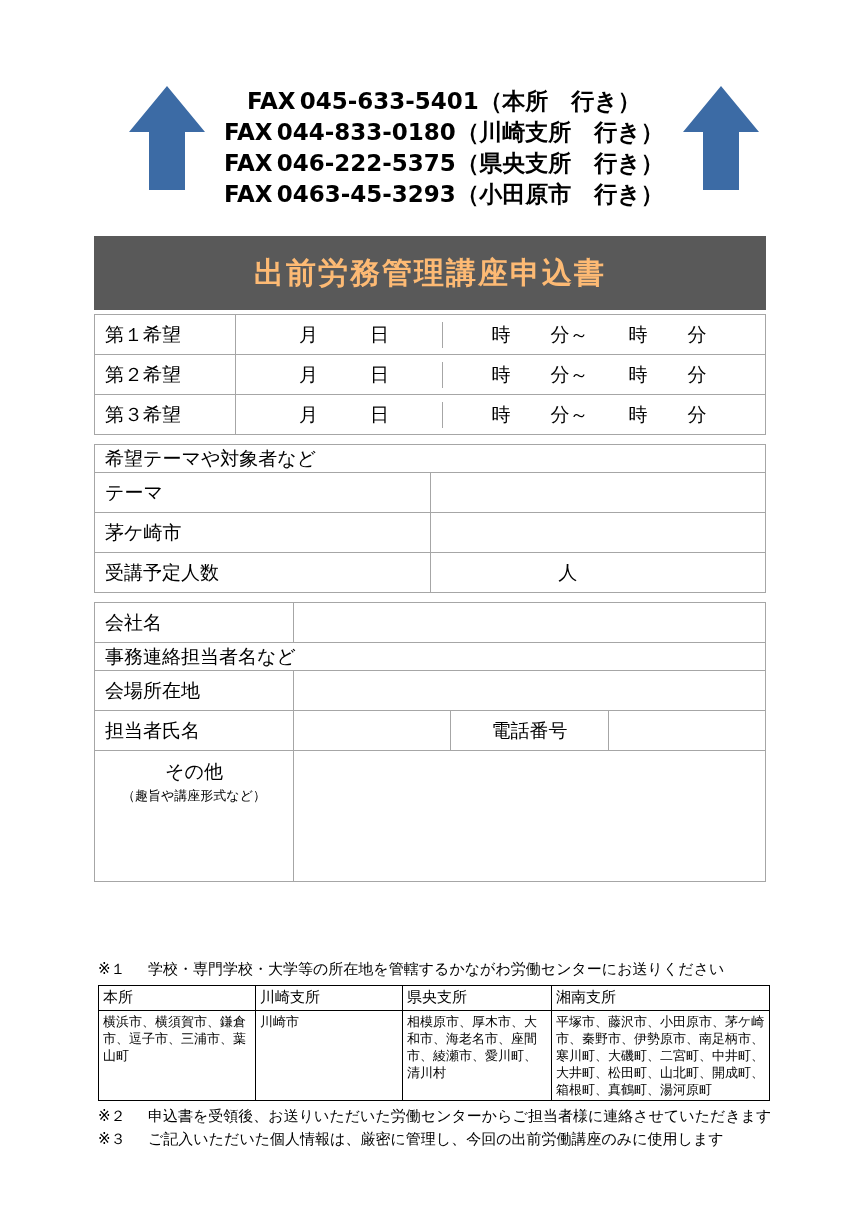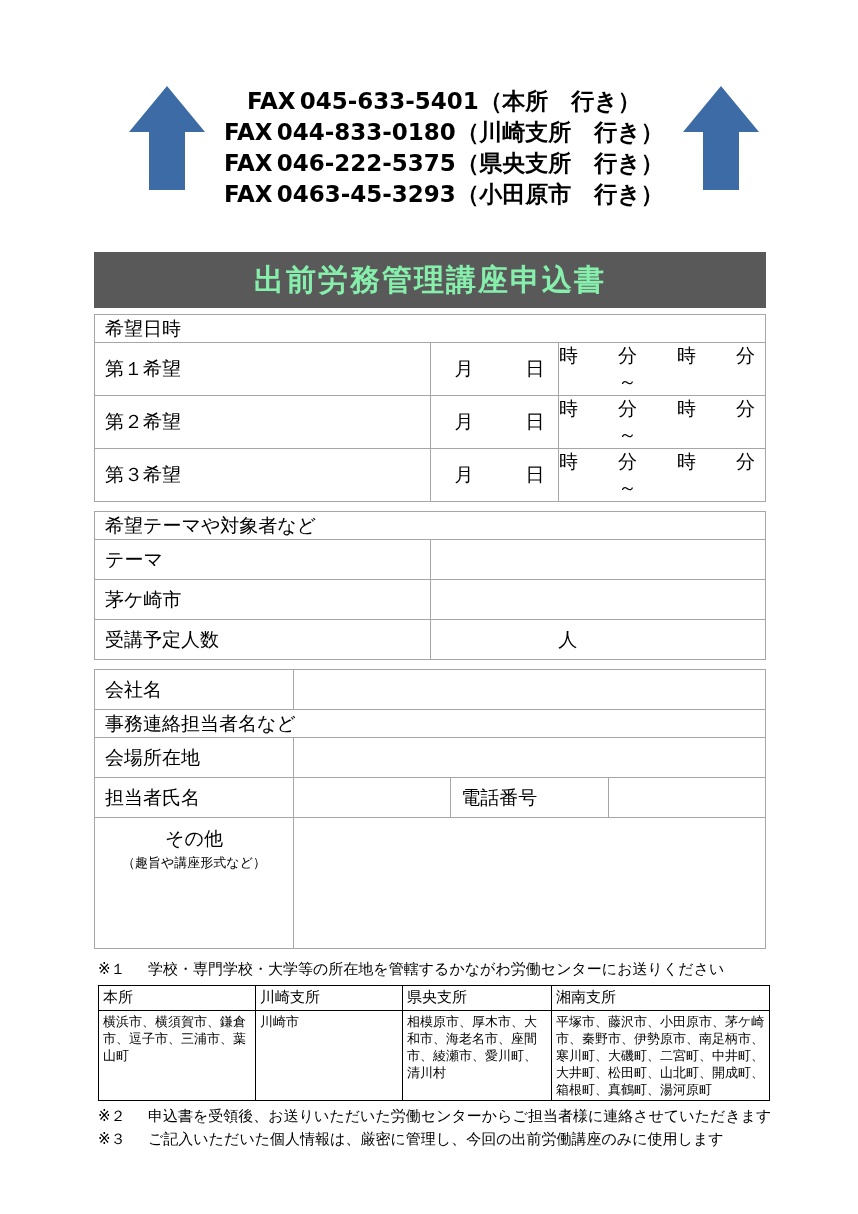--- a/index.html
+++ b/index.html
@@ -50,25 +50,25 @@
     color: #000;
   }
   .fax-label { display: inline-block; width: 56px; }
   .fax-num   { display: inline-block; width: 180px; }
   .fax-dest  { display: inline-block; }
 
   
   .title-banner {
     position: absolute;
     left: 94px;
-    top: 252px;
+    top: 236px;
     width: 672px;
-    height: 56px;
+    height: 74px;
     background: #595959;
-    color: #86efac;
+    color: #fdba74;
     font-size: 30px;
     font-weight: bold;
     letter-spacing: 2px;
     display: flex;
     align-items: center;
     justify-content: center;
   }
 
   
   .form-area {
@@ -111,20 +111,21 @@
   .dt-sep { width: 1px; align-self: stretch; background: #a6a6a6; margin: 0; }
   .dt-hm { flex: 1; display: flex; justify-content: center; gap: 40px; }
   td.nopad { padding: 0; }
   .ninzu {
     display: block;
     text-align: center;
     padding-right: 60px;
   }
   td.tel-label {
     background: #d9d9d9;
+    text-align: center;
     padding: 0;
     margin-top: 25px;
   }
   .sub-label {
     font-size: 13px;
     display: block;
     margin-top: 2px;
   }
   td.tall { height: 122px; vertical-align: top; padding-top: 6px; text-align: center; }
 
@@ -189,23 +190,20 @@
     </svg>
   </div>
 </div>
 
 <div class="title-banner">出前労務管理講座申込書</div>
 
 <div class="form-area">
 
   <table class="form">
     <tbody>
-        <tr>
-      <td class="sect" colspan="2">希望日時</td>
-    </tr>
     <tr>
       <td class="label" style="width:120px">第１希望</td>
       <td class="val nopad">
         <div class="dt-inner">
           <div class="dt-md">
             <span>月</span>
             <span>日</span>
           </div>
           <div class="dt-sep"></div>
           <div class="dt-hm">

